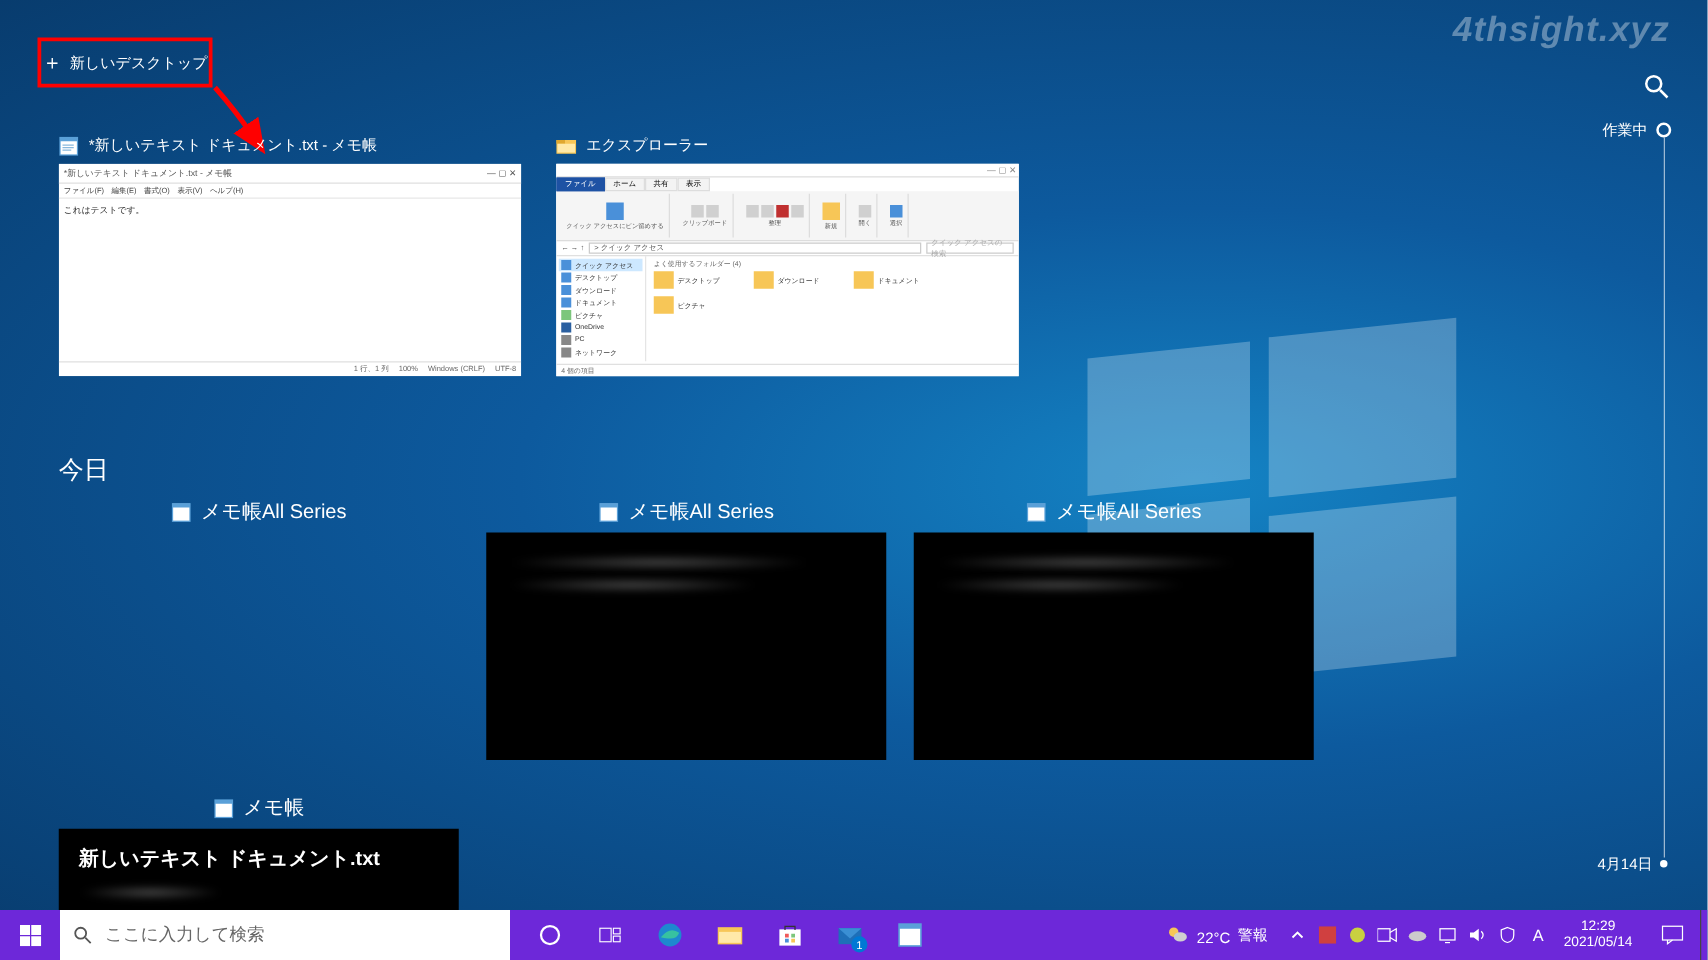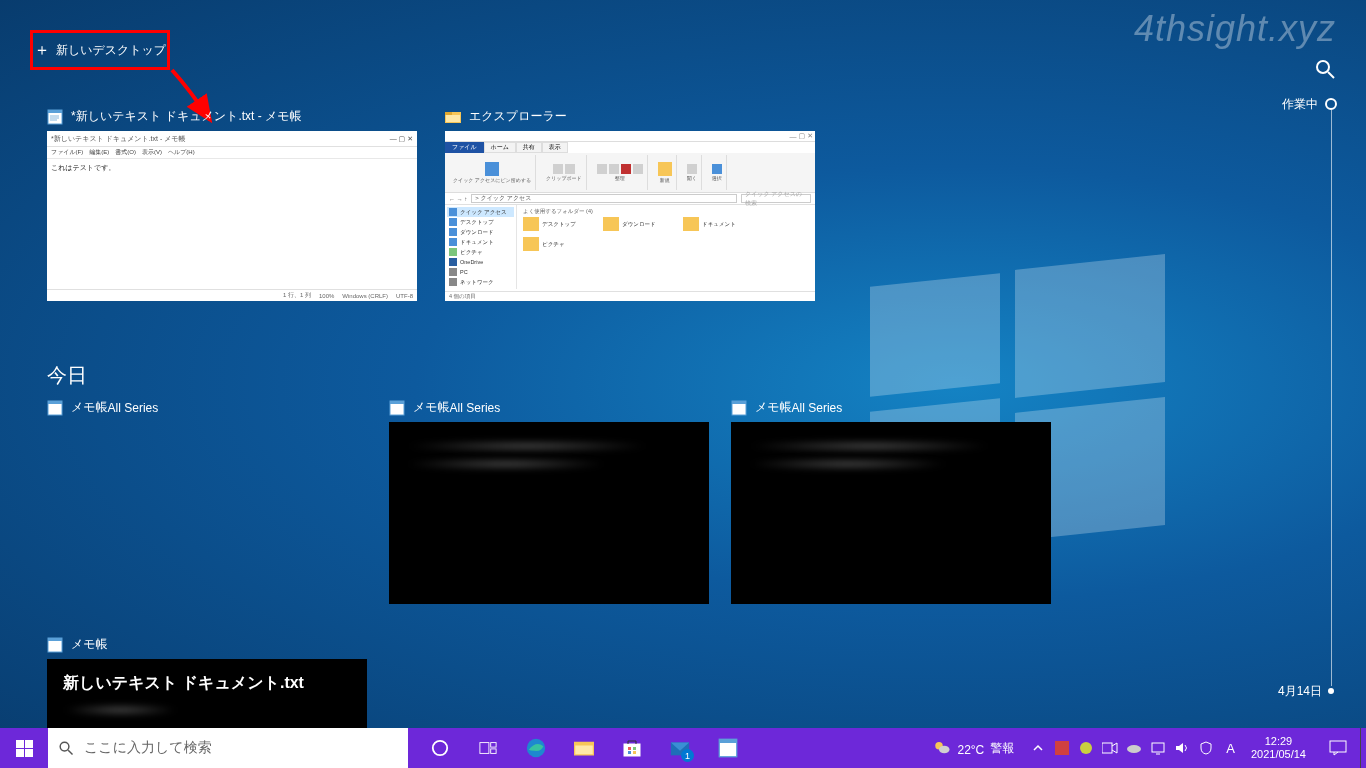--- a/index.html
+++ b/index.html
@@ -4,21 +4,21 @@
 <style>
 * { margin: 0; padding: 0; box-sizing: border-box; font-family: "Yu Gothic UI", "Meiryo", sans-serif; }
 html, body { width: 1366px; height: 768px; overflow: hidden; }
 body {
   background: radial-gradient(ellipse at 70% 50%, #1483c4 0%, #0d5a9e 40%, #083c6e 100%);
   position: relative;
   color: #fff;
 }
 .watermark {
   position: absolute; top: 8px; right: 30px;
-  font-size: 36px; font-style: italic; font-weight: normal;
+  font-size: 28px; font-style: italic; font-weight: bold;
   color: rgba(255,255,255,0.35); letter-spacing: 1px;
 }
 .win-logo {
   position: absolute; left: 870px; top: 250px; width: 300px; height: 300px;
   opacity: 0.25;
 }
 .win-logo .pane { position: absolute; background: #fff; }
 .win-logo .p1 { left: 0; top: 30px; width: 130px; height: 110px; transform: skewY(-6deg); }
 .win-logo .p2 { left: 145px; top: 12px; width: 150px; height: 128px; transform: skewY(-6deg); }
 .win-logo .p3 { left: 0; top: 155px; width: 130px; height: 110px; transform: skewY(-6deg); }
@@ -80,21 +80,21 @@
 .exp-content .fitem { display:flex; align-items:center; gap:3px; width:60px;}
 .exp-content .fitem .ficon { width:16px; height:14px; background:#f7c657;}
 .exp-foot { position:absolute; bottom:0; left:0; right:0; height:10px; border-top:1px solid #e0e0e0; font-size:5.5px; color:#666; padding:0 4px; display:flex; align-items:center;}
 
 
 .section-title { position:absolute; left:47px; top:362px; font-size:20px; }
 .activity-row { position:absolute; left:47px; display:flex; gap:22px; }
 .activity-row.r1 { top:399px; }
 .activity-row.r2 { top:636px; }
 .activity { width:320px; }
-.act-head { display:flex; align-items:center; justify-content:flex-start; font-size:12px; margin-bottom:6px;}
+.act-head { display:flex; align-items:center; justify-content:center; font-size:16px; margin-bottom:6px;}
 .act-head .left { display:flex; align-items:center; gap:8px;}
 .act-head .icon { width:16px; height:16px; display:inline-flex; align-items:center; justify-content:center;}
 .act-body { width:100%; height:182px; background:#000; color:#fff; padding:18px 16px; overflow:hidden;}
 .act-body.short { height:74px; padding:14px 16px;}
 .act-body .file { font-size:16px; font-weight:600; margin-bottom:10px;}
 .act-body .blur { width:85%; height:12px; background: radial-gradient(ellipse, rgba(80,80,80,0.9), rgba(0,0,0,0) 70%); border-radius:8px; filter:blur(3px); margin-bottom:6px;}
 .act-body .blur.b2 { width:70%; }
 
 
 .timeline-rail { position:absolute; right:30px; top:58px; bottom:60px; width:60px; }

